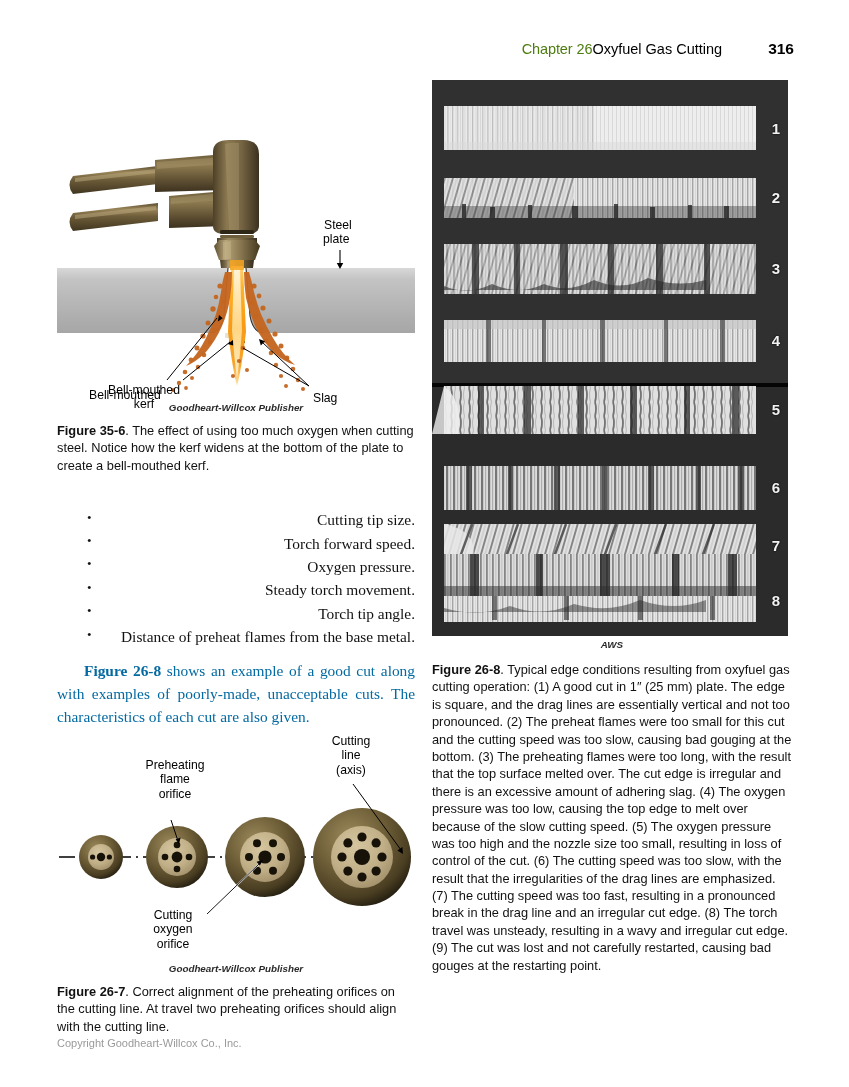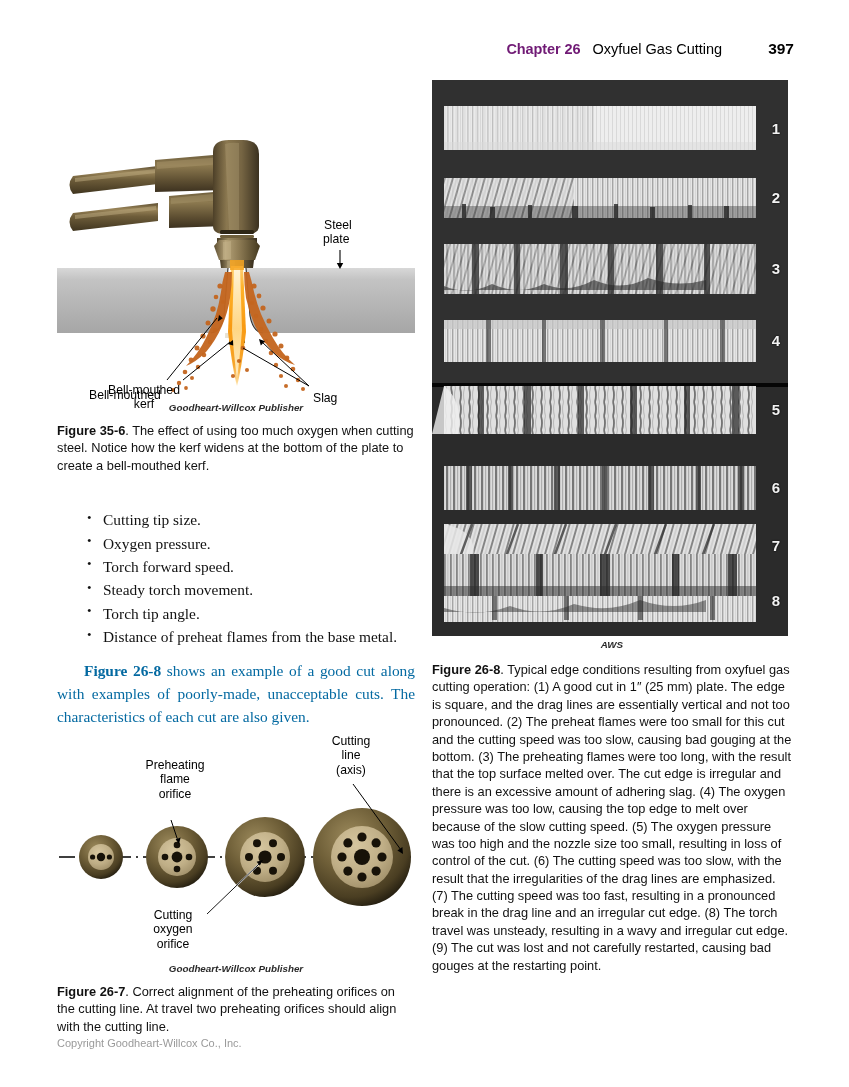--- a/index.html
+++ b/index.html
@@ -32,29 +32,29 @@
   .runhead-right {
     position: absolute;
     right: 0;
     top: 0;
     display: flex;
     align-items: baseline;
     gap: 0;
   }
   .rh-chapter {
     font-size: 14.5px;
-    font-weight: bold;
+    font-weight: normal;
     letter-spacing: -0.1px;
-    color: #701a75;
+    color: #4d7c0f;
   }
   .rh-title {
     font-size: 14.5px;
     font-weight: normal;
     color: #000;
-    margin-left: 12px;
+    margin-left: 0;
   }
   .rh-page {
     font-size: 15.5px;
     font-weight: bold;
     color: #000;
     margin-left: 46px;
   }
 
   
   .col-left {
@@ -187,21 +187,21 @@
 </style>
 </head>
 <body>
 
 <div class="page">
 
   <div class="runhead">
     <div class="runhead-right">
       <span class="rh-chapter">Chapter 26</span>
       <span class="rh-title">Oxyfuel Gas Cutting</span>
-      <span class="rh-page">397</span>
+      <span class="rh-page">316</span>
     </div>
   </div>
 
   <div class="col-left">
 
     <div class="fig266">
       <svg width="358" height="320" viewBox="0 0 358 320" xmlns="http://www.w3.org/2000/svg">
         <defs>
           <linearGradient id="gTube" x1="0" y1="0" x2="0" y2="1">
             <stop offset="0%" stop-color="#5d4e31"></stop>
@@ -386,24 +386,24 @@
       </div>
       <div style="position:absolute; left:256px; top:311px; font-size:12.2px;">Slag</div>
     </div>
 
     <div class="credit" style="margin-top:2px;">Goodheart-Willcox Publisher</div>
 
     <div class="caption" style="margin-top:9px;">
       <span class="figlabel">Figure 35-6</span><span>. The effect of using too much oxygen when cutting steel. Notice how the kerf widens at the bottom of the plate to create a bell-mouthed kerf.</span>
     </div>
 
-    <ul class="bullets" style="margin-top:34px;">
+    <ul class="bullets" style="margin-top:34px;text-align:right;">
       <li>Cutting tip size.</li>
+      <li>Torch forward speed.</li>
       <li>Oxygen pressure.</li>
-      <li>Torch forward speed.</li>
       <li>Steady torch movement.</li>
       <li>Torch tip angle.</li>
       <li>Distance of preheat flames from the base metal.</li>
     </ul>
 
     <p class="bodypara"><b>Figure 26-8</b><span> shows an example of a good cut along with examples of poorly-made, unacceptable cuts. The characteristics of each cut are also given.</span></p>
 
     <div class="fig267" style="margin-top:36px;">
       <svg width="358" height="185" viewBox="0 0 358 185" xmlns="http://www.w3.org/2000/svg">
         <defs>

